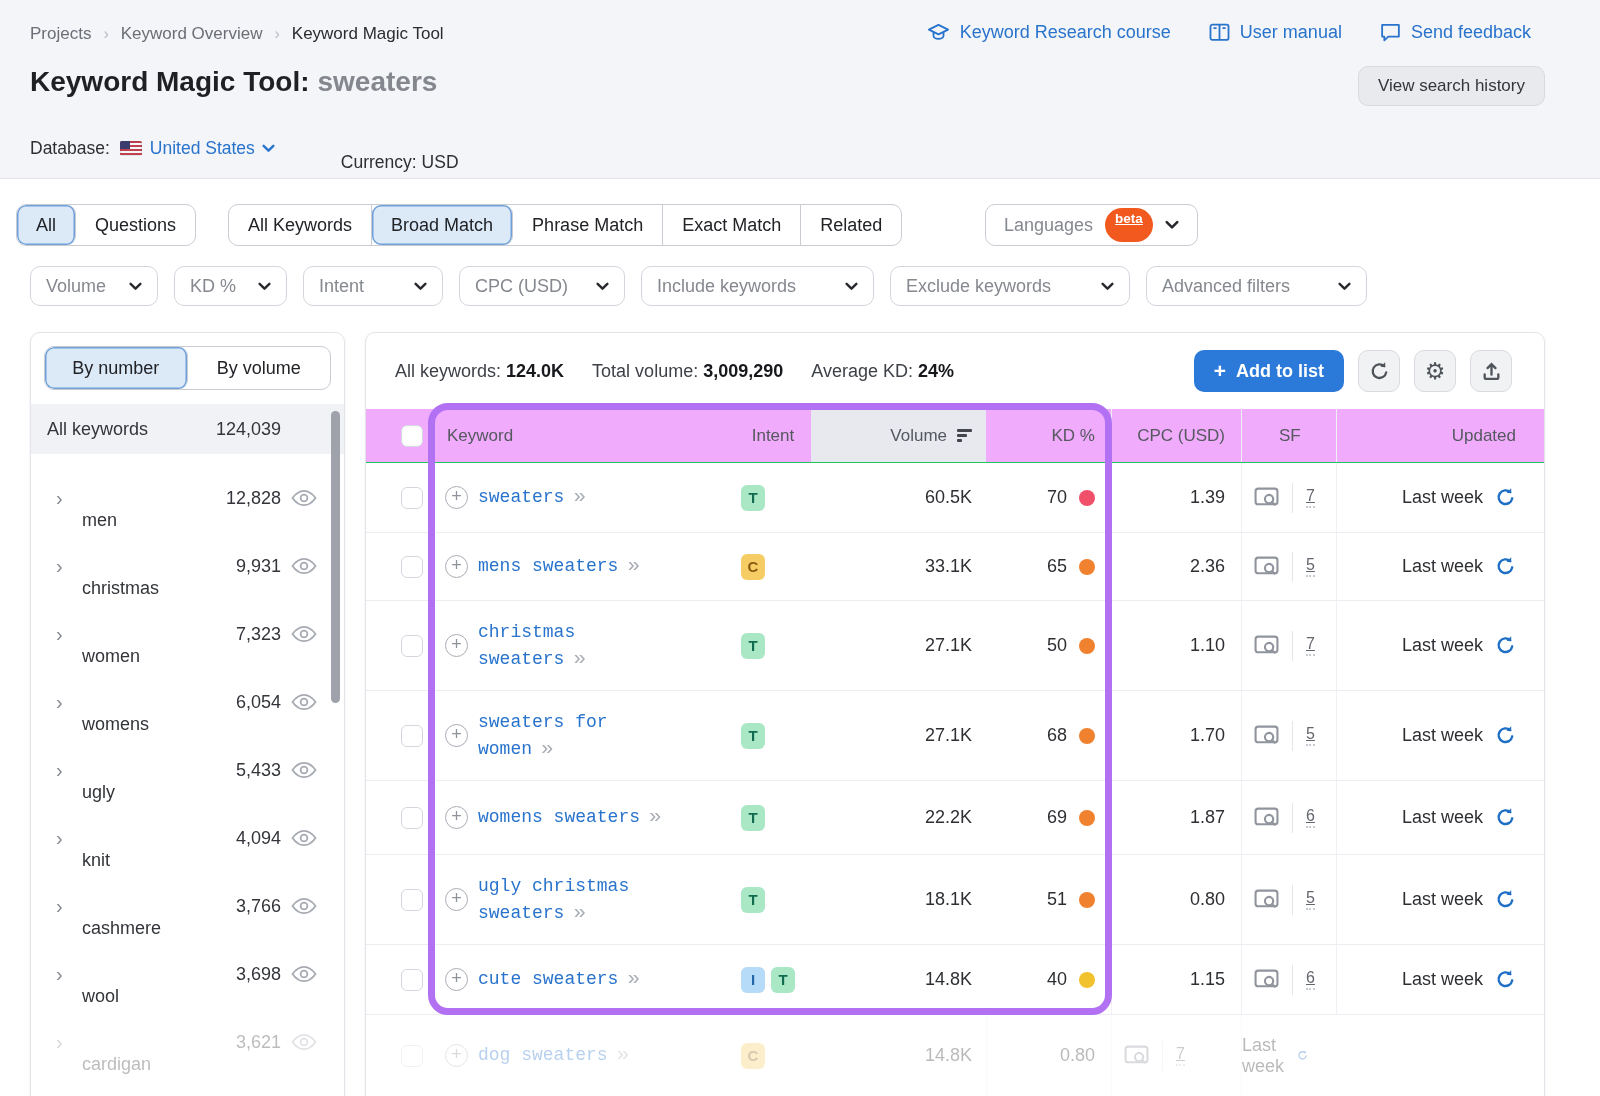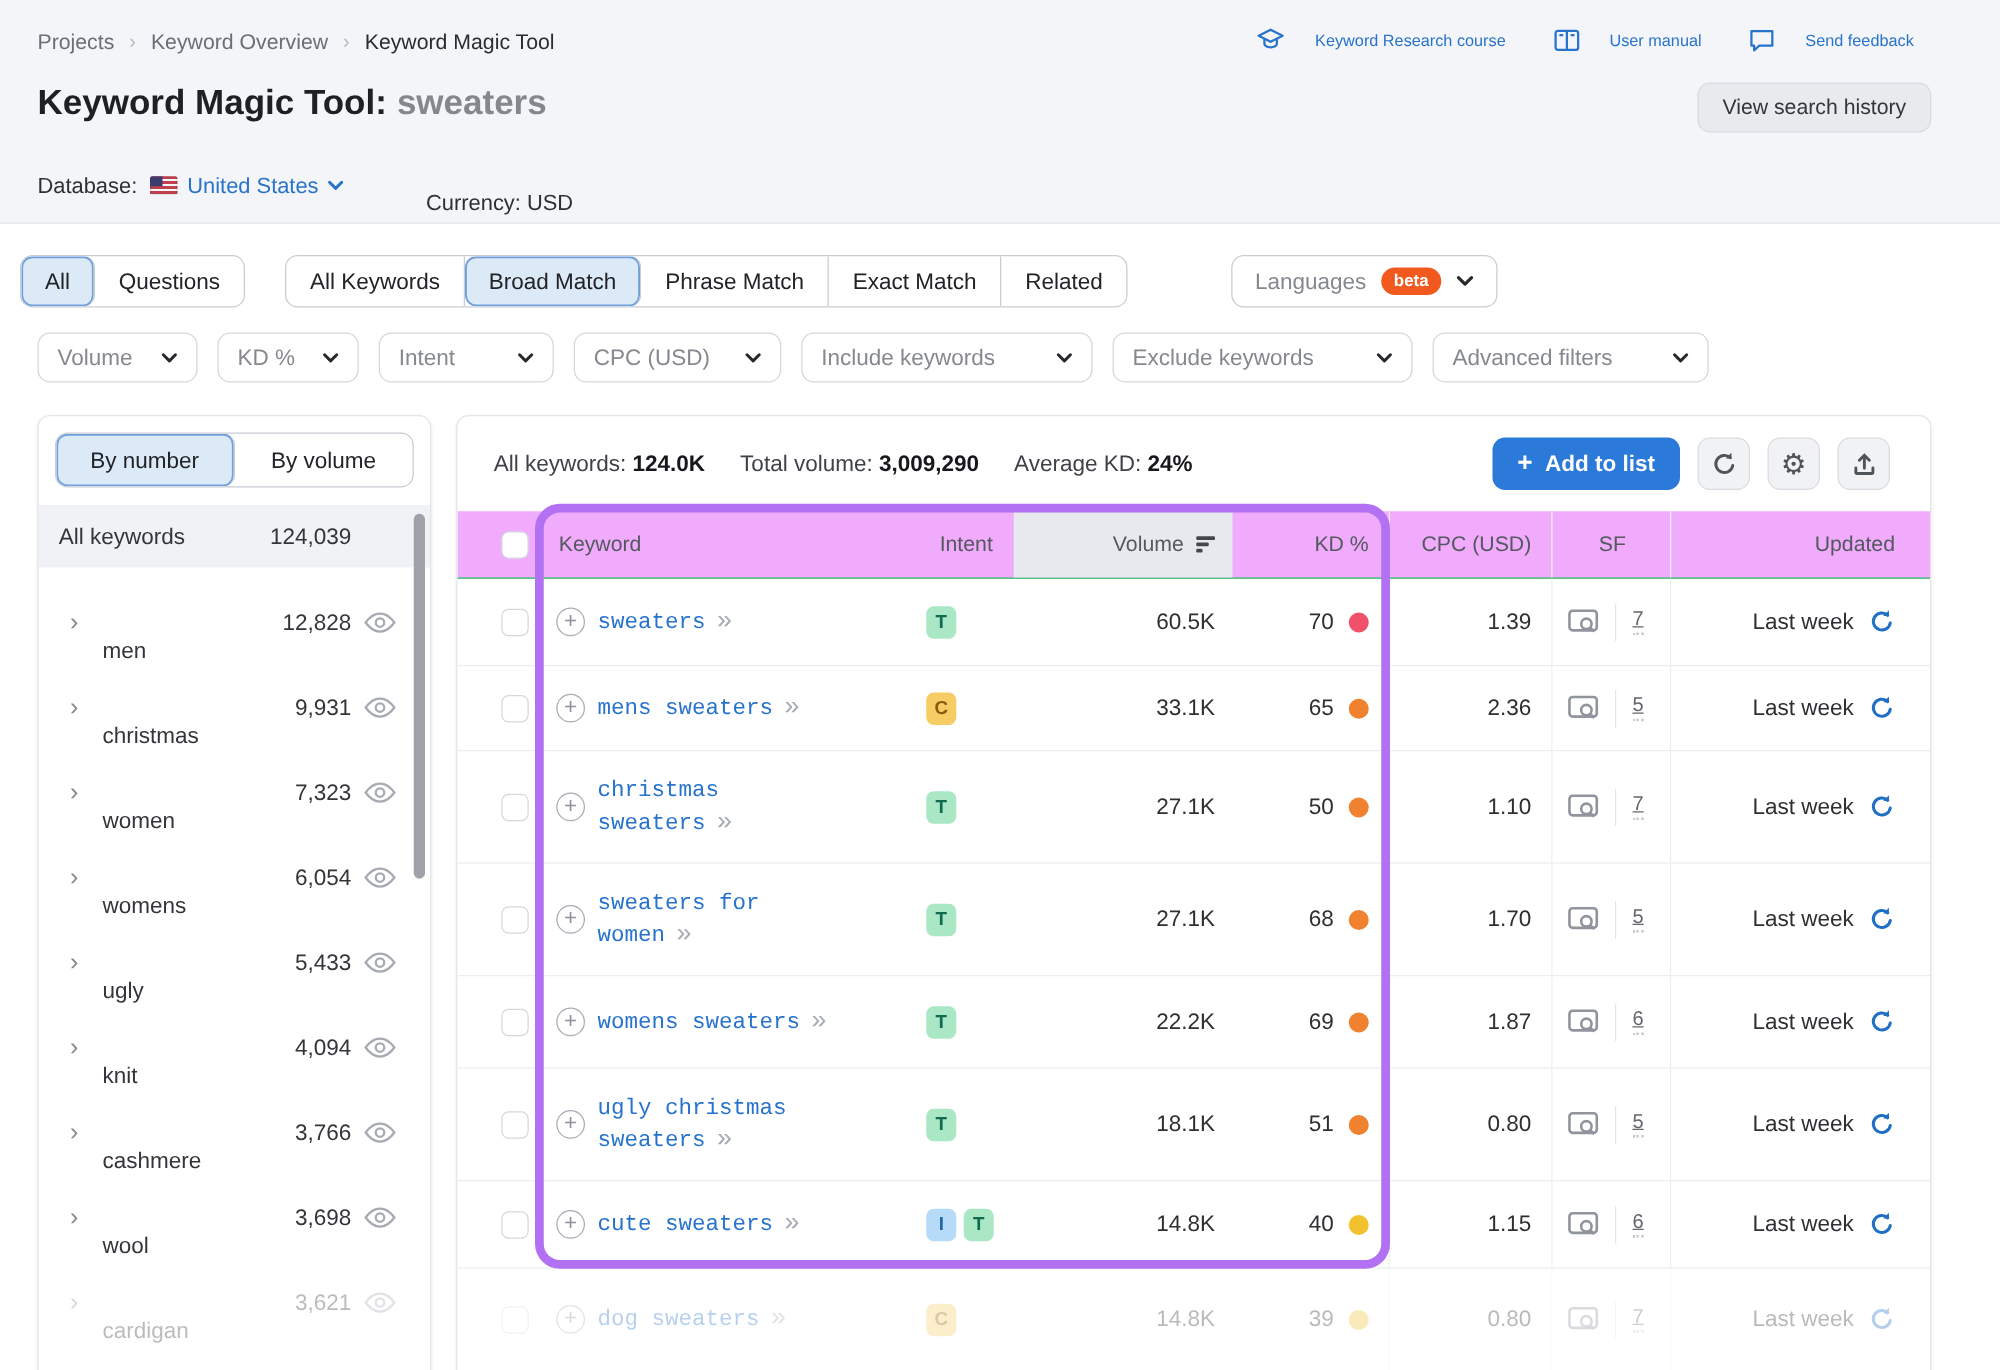--- a/index.html
+++ b/index.html
@@ -8,42 +8,42 @@
     font-family:"Liberation Sans","DejaVu Sans",sans-serif;
     background:#ffffff;color:#2e2f33;
   }
   
   .top-area{position:absolute;left:0;top:0;width:1600px;height:178px;background:#f4f5f8;border-bottom:1px solid #e3e4e9;}
   .breadcrumb{position:absolute;left:30px;top:24px;display:flex;align-items:center;gap:12px;font-size:17px;color:#6b6e76;}
   .breadcrumb .sep{color:#b9bcc2;font-size:16px;}
   .breadcrumb .crumb{cursor:pointer;}
   .breadcrumb .current{color:#2b2c30;}
   .hdr-links{position:absolute;right:69px;top:22px;display:flex;align-items:center;gap:38px;}
-  .hdr-link{display:flex;align-items:center;gap:24px;color:#2873cc;font-size:13px;cursor:pointer;}
+  .hdr-link{display:flex;align-items:center;gap:10px;color:#2873cc;font-size:18px;cursor:pointer;}
   .hdr-link svg{stroke:#2873cc;fill:none;stroke-width:1.9;}
   .page-title{position:absolute;left:30px;top:66px;font-size:28px;font-weight:bold;color:#1f2023;}
   .page-title .query{color:#84878e;margin-left:8px;}
   .btn-history{position:absolute;right:55px;top:66px;height:40px;padding:0 19px;background:#e9eaee;border:1px solid #d8dadf;border-radius:10px;font-size:17px;color:#33353a;display:flex;align-items:center;cursor:pointer;}
   .db-row{position:absolute;left:30px;top:123px;display:flex;align-items:center;font-size:17.5px;color:#2e2f33;}
   .flag{position:relative;display:inline-block;width:22px;height:15px;margin:0 8px 0 10px;border-radius:2px;overflow:hidden;
     background:repeating-linear-gradient(180deg,#c0404d 0 2px,#f5f6f8 2px 4px);box-shadow:0 0 0 1px rgba(0,0,0,.08) inset;}
   .flag::before{content:"";position:absolute;left:0;top:0;width:10px;height:8px;background:#3c3b6e;}
   .db-link{color:#2873cc;display:flex;align-items:center;gap:7px;cursor:pointer;}
   .db-link svg{stroke:#2873cc;fill:none;stroke-width:2.2;}
   .currency{margin-left:66px;margin-top:29px;}
   .currency b{font-weight:normal;}
   
   .seg{position:absolute;top:204px;height:42px;display:flex;background:#fff;border:1px solid #c9ccd3;border-radius:10px;overflow:hidden;box-sizing:border-box;}
   .seg .cell{display:flex;align-items:center;padding:0 19px;font-size:18px;color:#212327;border-right:1px solid #c9ccd3;cursor:pointer;white-space:nowrap;}
   .seg .cell:last-child{border-right:none;}
   .seg .sel{background:#dceaf8;box-shadow:inset 0 0 0 1.5px #6fa0dc;border-radius:9px;}
   .seg1{left:16px;} .seg2{left:228px;}
   .lang-btn{position:absolute;left:985px;top:204px;height:42px;box-sizing:border-box;display:flex;align-items:center;gap:12px;padding:0 18px;background:#fff;border:1px solid #c9ccd3;border-radius:10px;cursor:pointer;}
   .lang-btn .lbl{font-size:18px;color:#85888f;}
-  .beta{background:#f2591f;color:#fff;font-size:13.5px;font-weight:bold;padding:3px 10px 4px;border-radius:20px;}
+  .beta{background:#f2591f;color:#fff;font-size:13.5px;font-weight:bold;padding:3px 10px 16px;border-radius:20px;text-decoration:underline;}
   .chev-dn{stroke:#26282c;fill:none;stroke-width:2.2;stroke-linecap:round;stroke-linejoin:round;}
   
   .filters{position:absolute;left:30px;top:266px;display:flex;gap:16px;}
   .fbtn{height:40px;box-sizing:border-box;display:flex;align-items:center;justify-content:space-between;padding:0 15px;background:#fff;border:1px solid #d3d6dd;border-radius:10px;font-size:18px;color:#85888f;cursor:pointer;}
   .fbtn span{margin-right:14px;}
   
   .card{position:absolute;background:#fff;border:1px solid #e3e5ea;border-radius:10px;box-shadow:0 1px 3px rgba(16,24,40,.08);box-sizing:border-box;overflow:hidden;}
   .sidebar{left:30px;top:332px;width:315px;height:790px;}
   .main{left:365px;top:332px;width:1180px;height:790px;}
   
@@ -631,24 +631,20 @@
         <span class="cb"></span>
       </div>
     <div class="c-kw">
         <span class="plus">+</span>
         <span class="kwwrap"><a class="kwlink">dog sweaters</a><span class="dchev">»</span></span>
       </div>
     <div class="c-intent">
         <span class="badge b-C">C</span>
       </div>
     <div class="c-vol">14.8K</div>
-    <div class="c-kd">
-        <span>39</span>
-        <span class="dot yellow"></span>
-      </div>
     <div class="c-cpc">0.80</div>
     <div class="c-sf">
         <svg class="serp" width="25" height="21" viewBox="0 0 24 20">
           <rect x="1.5" y="1.5" width="21" height="15" rx="2.5"></rect>
           <circle cx="14.5" cy="11.5" r="4" fill="#fff"></circle>
           <path d="M17.5 14.5l3 3"></path>
         </svg>
         <span class="vd"></span>
         <span class="sfn">7</span>
       </div>

